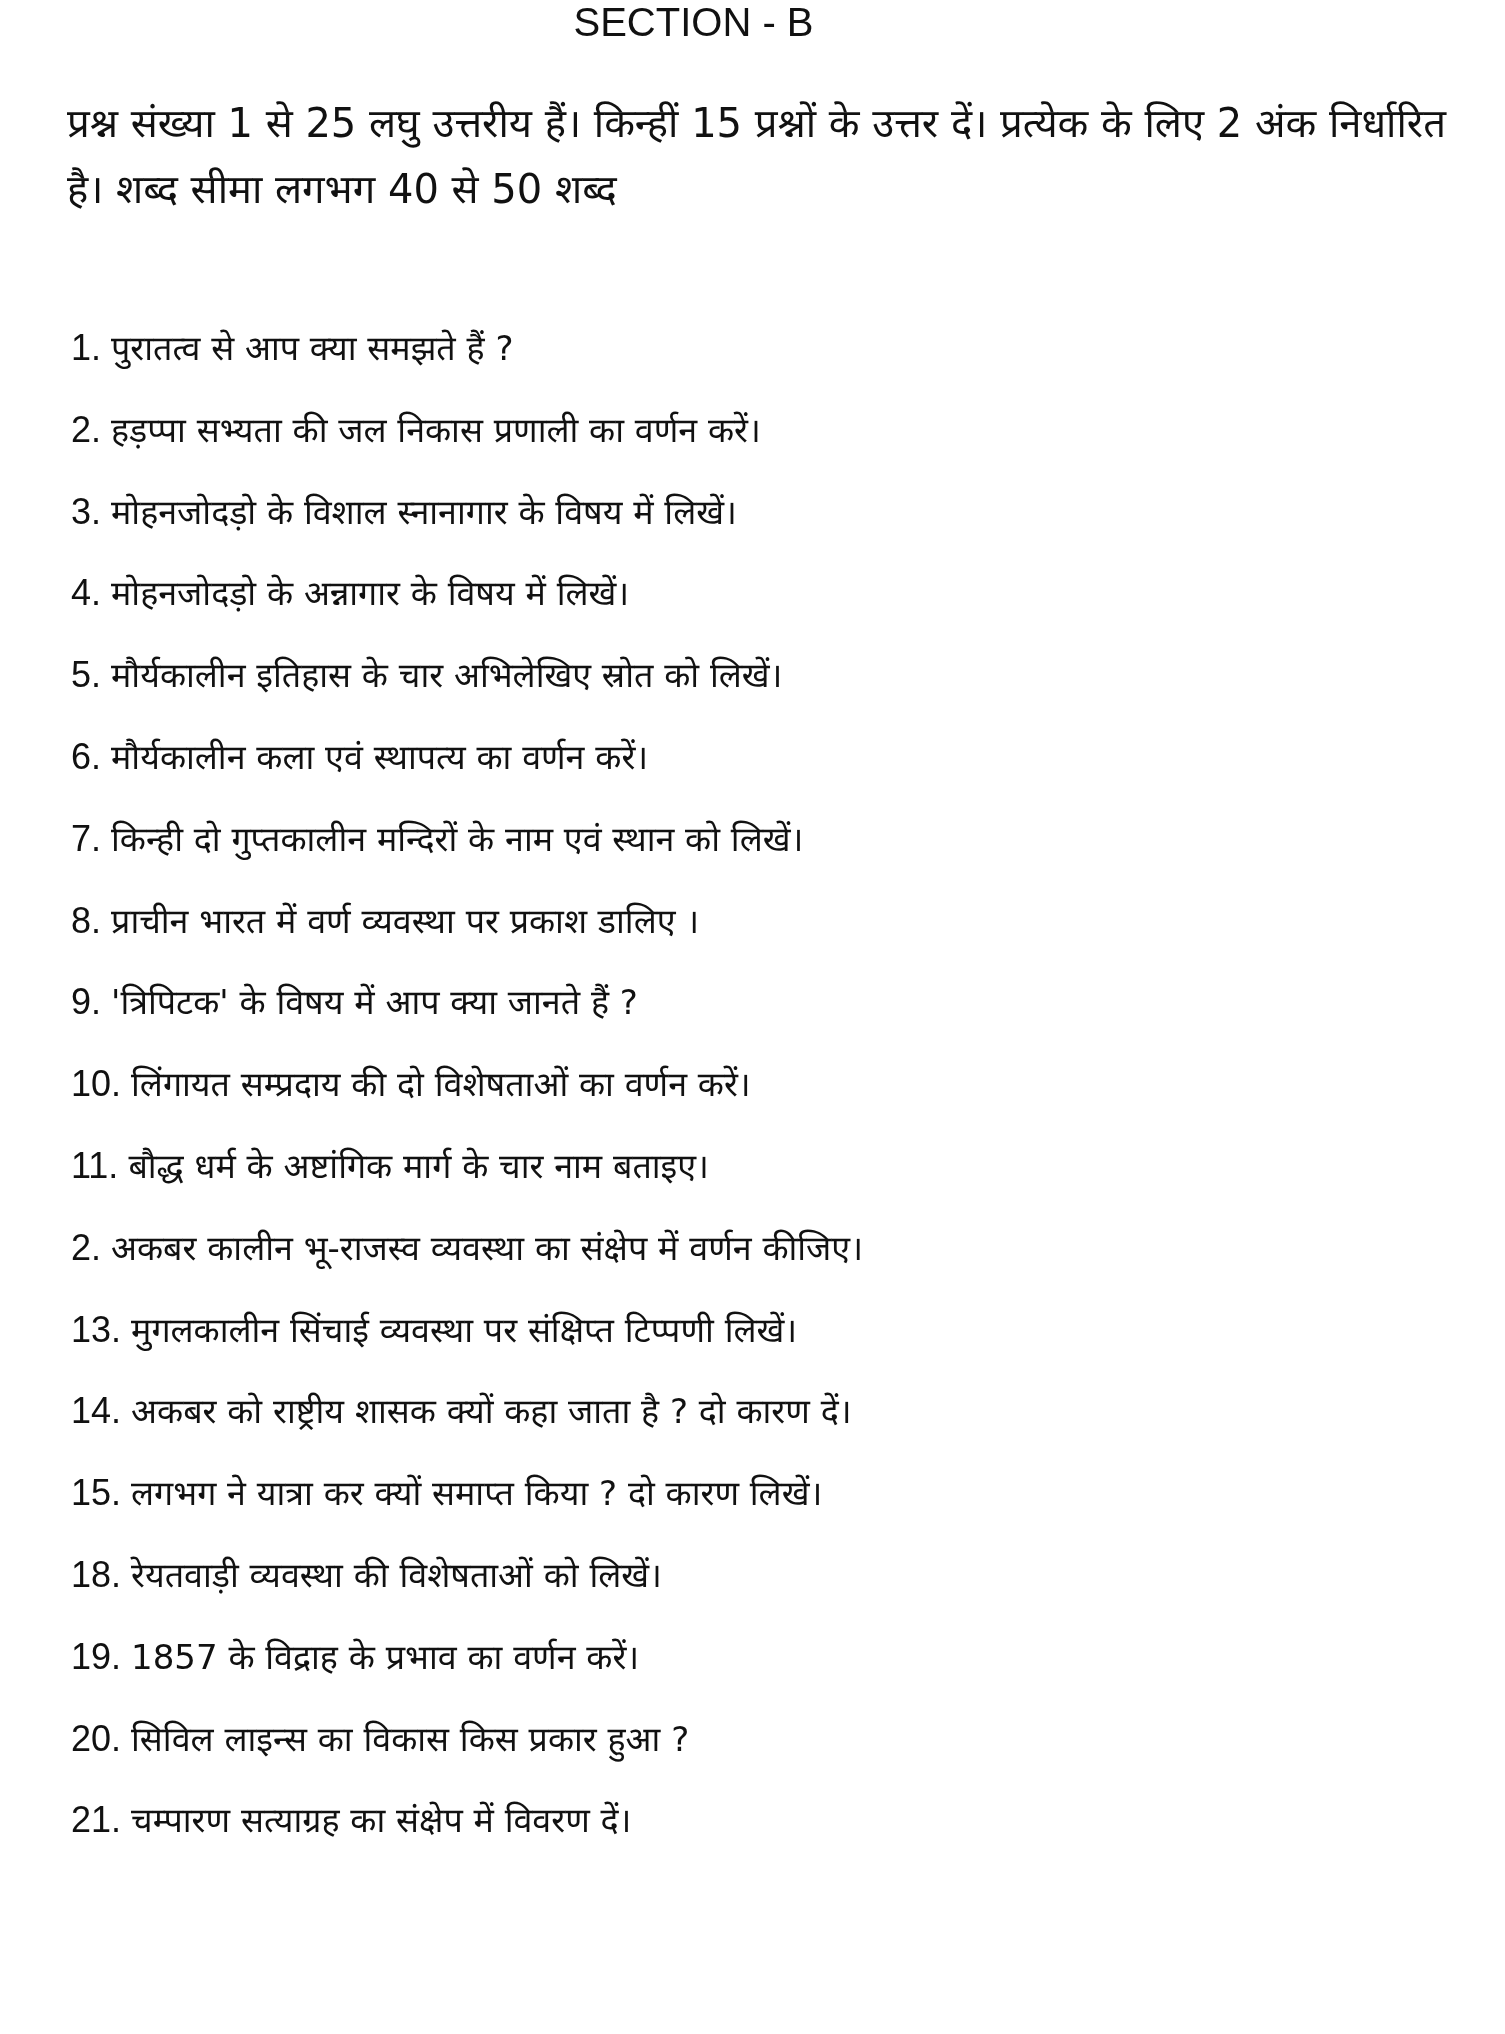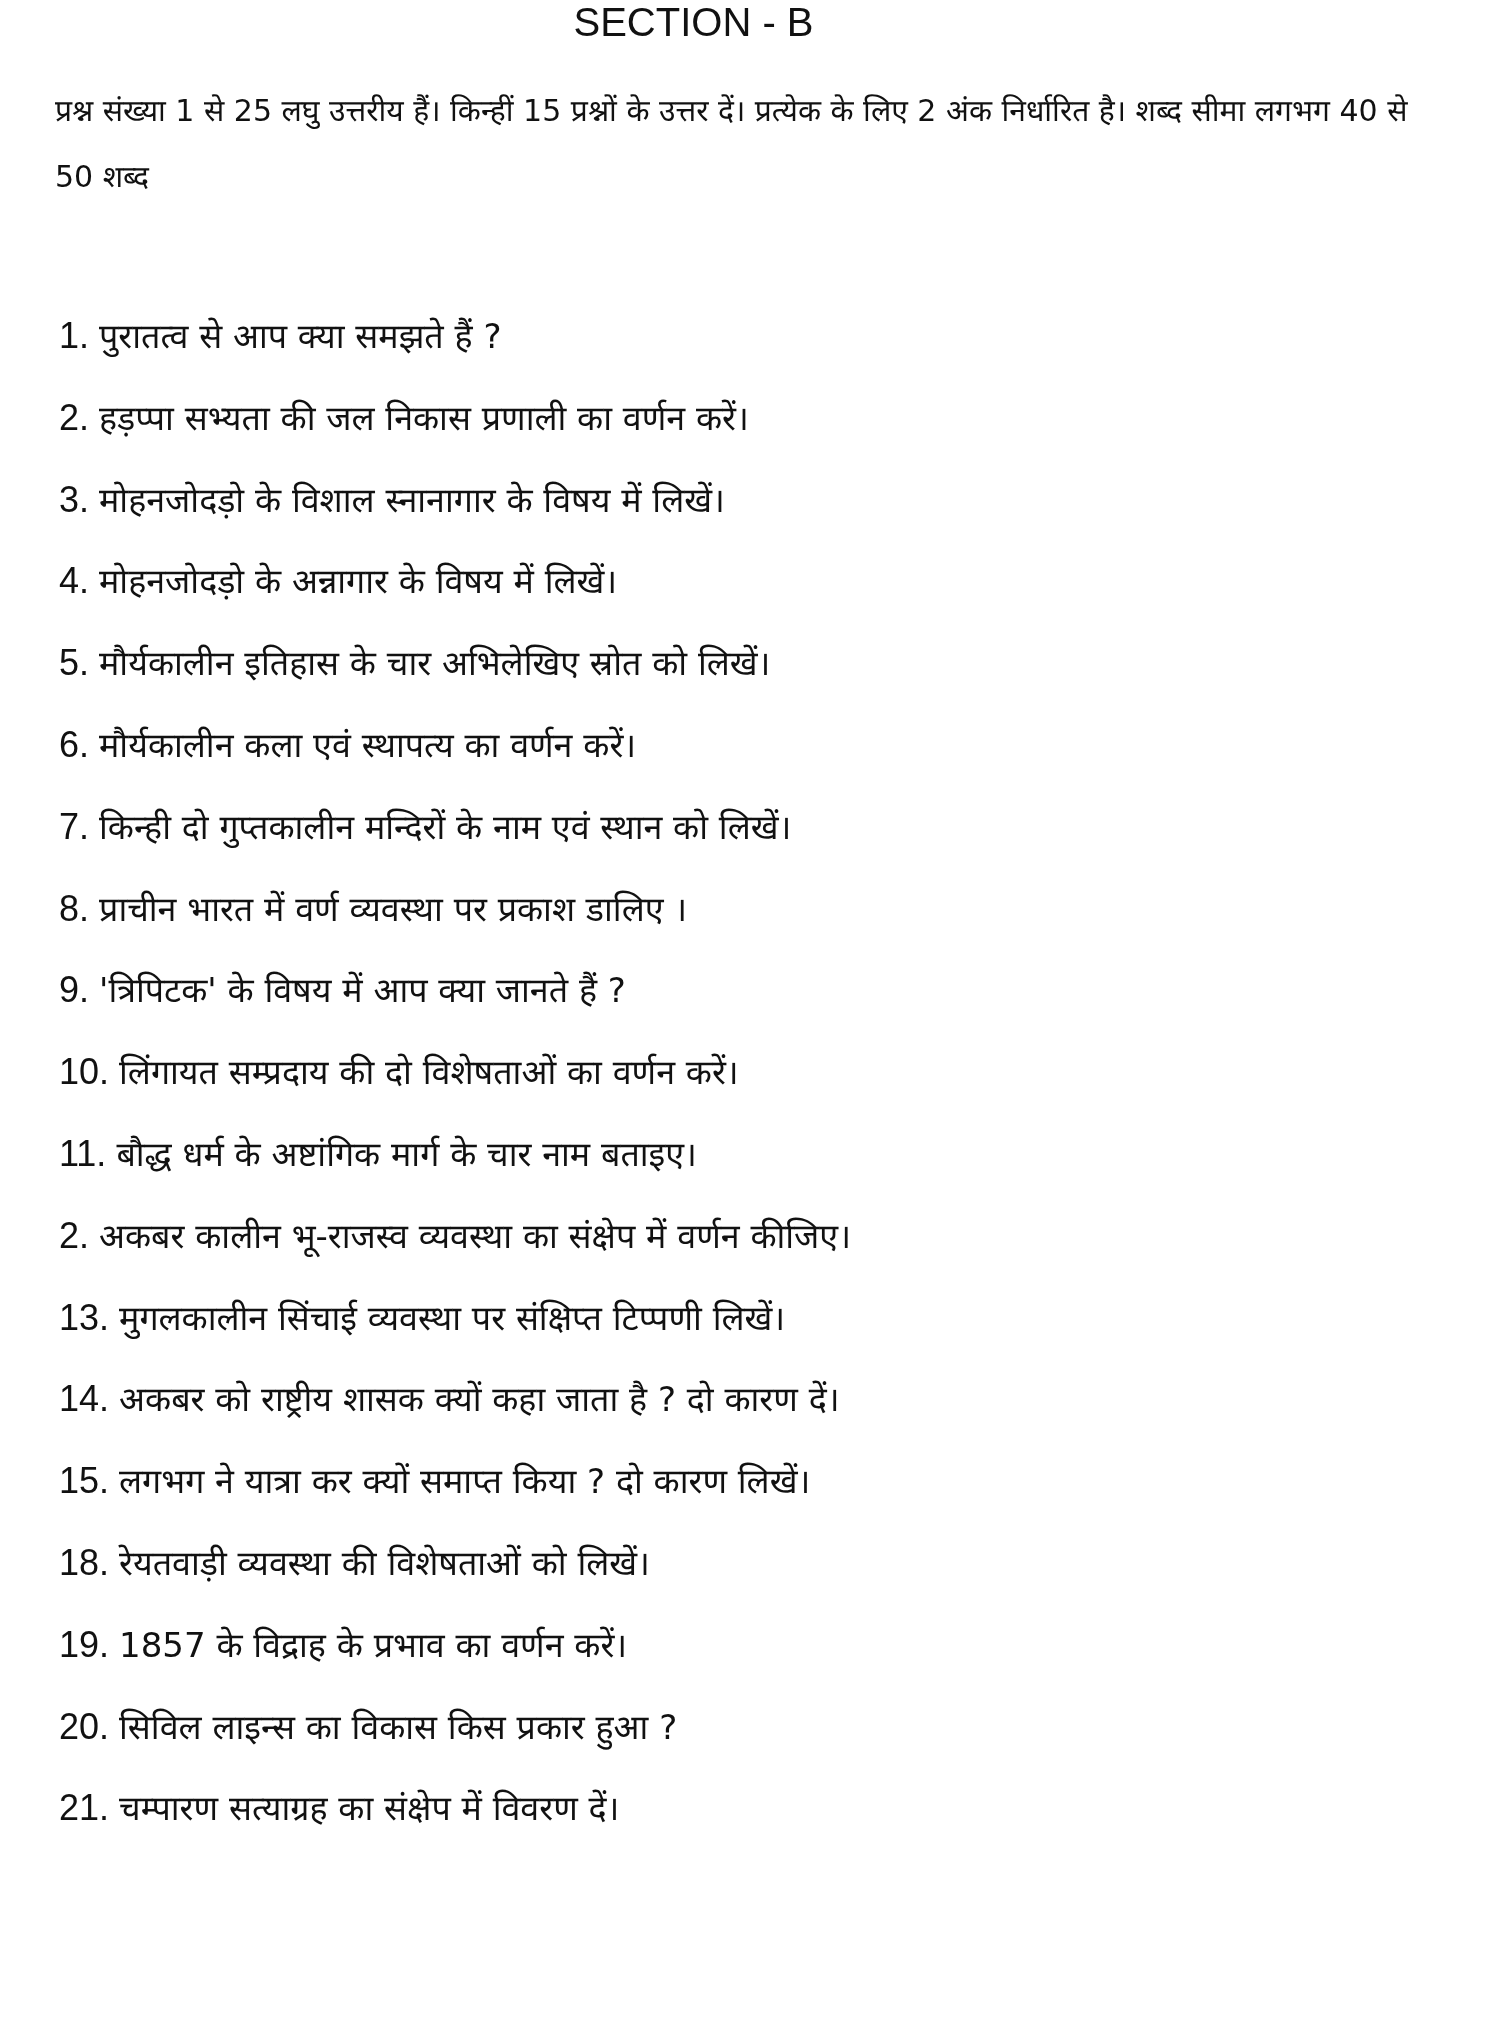--- a/index.html
+++ b/index.html
@@ -24,29 +24,29 @@
       font-family: "Liberation Sans", "DejaVu Sans", sans-serif;
       font-size: 40px;
       line-height: 44px;
       letter-spacing: 0px;
     }
     .instructions {
       position: absolute;
       left: 55px;
       top: 78px;
       width: 1380px;
-      font-size: 30px;
+      font-size: 40px;
       line-height: 66px;
-      margin: 0;
+      margin: 12px;
     }
     .questions {
       position: absolute;
       left: 55px;
       top: 300px;
-      margin: 4px;
+      margin: 16px;
       padding: 0;
       list-style: none;
       width: 1420px;
     }
     .question {
       height: 81.8px;
       line-height: 64px;
       font-size: 34px;
       white-space: nowrap;
     }

